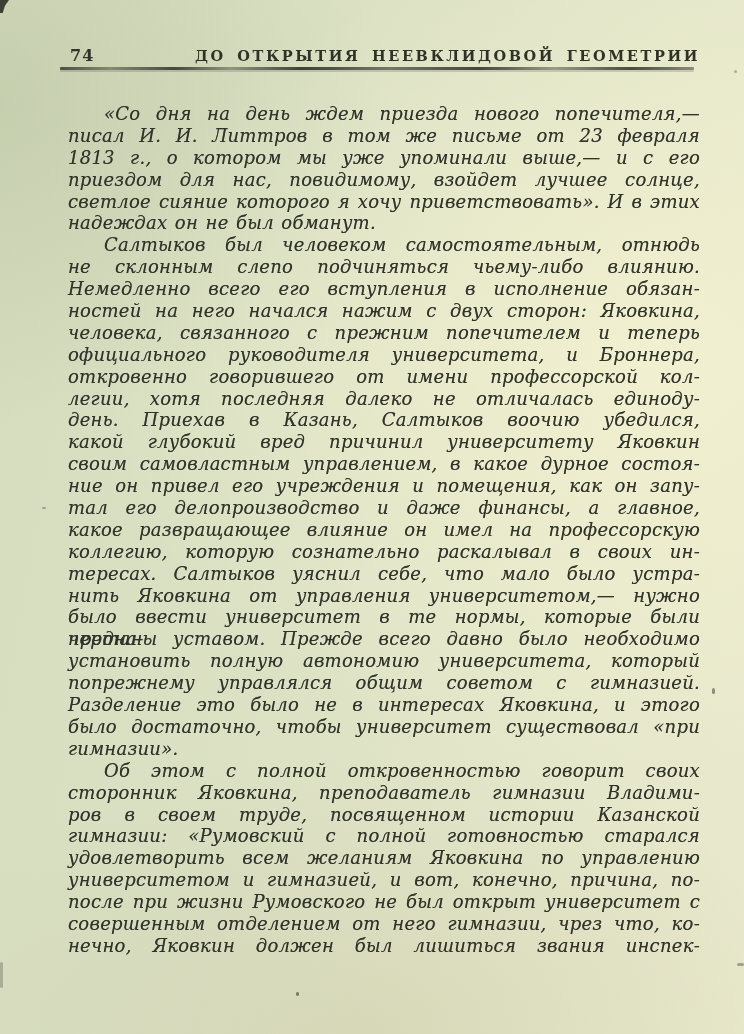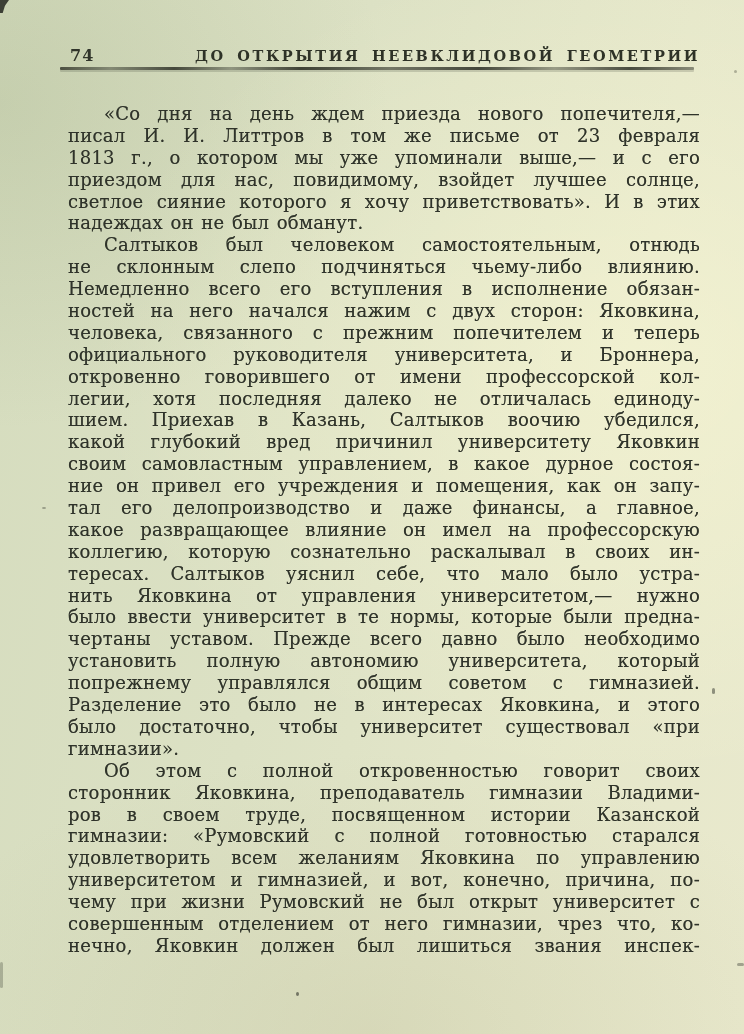--- a/index.html
+++ b/index.html
@@ -71,20 +71,21 @@
     position: absolute;
     top: 103px;
     left: 68px;
     width: 632px;
     font-size: 18px;
     line-height: 21.9px;
     letter-spacing: 0.25px;
     word-spacing: 1.5px;
     color: #2f332a;
     text-shadow: 0 0 0.6px rgba(47,51,42,0.55);
+    font-style: italic;
   }
   .paragraph { margin: 0; }
   .line {
     text-align: justify;
     text-align-last: justify;
     height: 21.9px;
     overflow: visible;
   }
   .line.first { text-indent: 36px; }
   .line.last  { text-align-last: left; }
@@ -127,21 +128,21 @@
       </div>
       <div class="paragraph">
         <div class="line first">Салтыков был человеком самостоятельным,  отнюдь</div>
         <div class="line">не склонным слепо подчиняться чьему-либо  влиянию.</div>
         <div class="line">Немедленно всего его вступления в исполнение обязан-</div>
         <div class="line">ностей на него начался нажим с двух сторон: Яковкина,</div>
         <div class="line">человека, связанного с прежним попечителем и теперь</div>
         <div class="line">официального руководителя университета, и Броннера,</div>
         <div class="line">откровенно говорившего  от  имени  профессорской  кол-</div>
         <div class="line">легии, хотя последняя далеко не отличалась  единоду-</div>
-        <div class="line">шием. Приехав в Казань, Салтыков воочию  убедился,</div>
+        <div class="line">день. Приехав в Казань, Салтыков воочию  убедился,</div>
         <div class="line">какой глубокий вред причинил университету  Яковкин</div>
         <div class="line">своим самовластным управлением, в какое дурное состоя-</div>
         <div class="line">ние он привел его учреждения и помещения, как он запу-</div>
         <div class="line">тал его делопроизводство и даже  финансы,  а  главное,</div>
         <div class="line">какое развращающее влияние он имел на профессорскую</div>
         <div class="line">коллегию, которую сознательно раскалывал в своих ин-</div>
         <div class="line">тересах. Салтыков  уяснил  себе,  что  мало  было  устра-</div>
         <div class="line">нить Яковкина  от  управления  университетом,— нужно</div>
         <div class="line">было ввести университет в те нормы, которые были предна-</div>
         <div class="line">чертаны уставом. Прежде всего  давно  было  необходимо</div>
@@ -151,21 +152,21 @@
         <div class="line">было достаточно, чтобы  университет  существовал  «при</div>
         <div class="line last">гимназии».</div>
       </div>
       <div class="paragraph">
         <div class="line first">Об  этом  с  полной  откровенностью  говорит  своих</div>
         <div class="line">сторонник Яковкина, преподаватель гимназии Владими-</div>
         <div class="line">ров в своем  труде,  посвященном  истории  Казанской</div>
         <div class="line">гимназии: «Румовский с полной готовностью старался</div>
         <div class="line">удовлетворить всем  желаниям  Яковкина  по  управлению</div>
         <div class="line">университетом и гимназией, и вот, конечно,  причина, по-</div>
-        <div class="line">чему при жизни Румовский не был открыт университет с</div>
+        <div class="line">после при жизни Румовского не был открыт университет с</div>
         <div class="line">совершенным отделением от него гимназии, чрез что, ко-</div>
         <div class="line">нечно,  Яковкин  должен  был  лишиться  звания  инспек-</div>
       </div>
     </div>
 
   <div class="speck" id="speck-corner"></div>
   <div class="speck" id="speck-right-quote"></div>
   <div class="speck" id="speck-header-dot"></div>
   <div class="speck" id="speck-bottom-dot"></div>
   <div class="speck" id="speck-margin-dot"></div>

